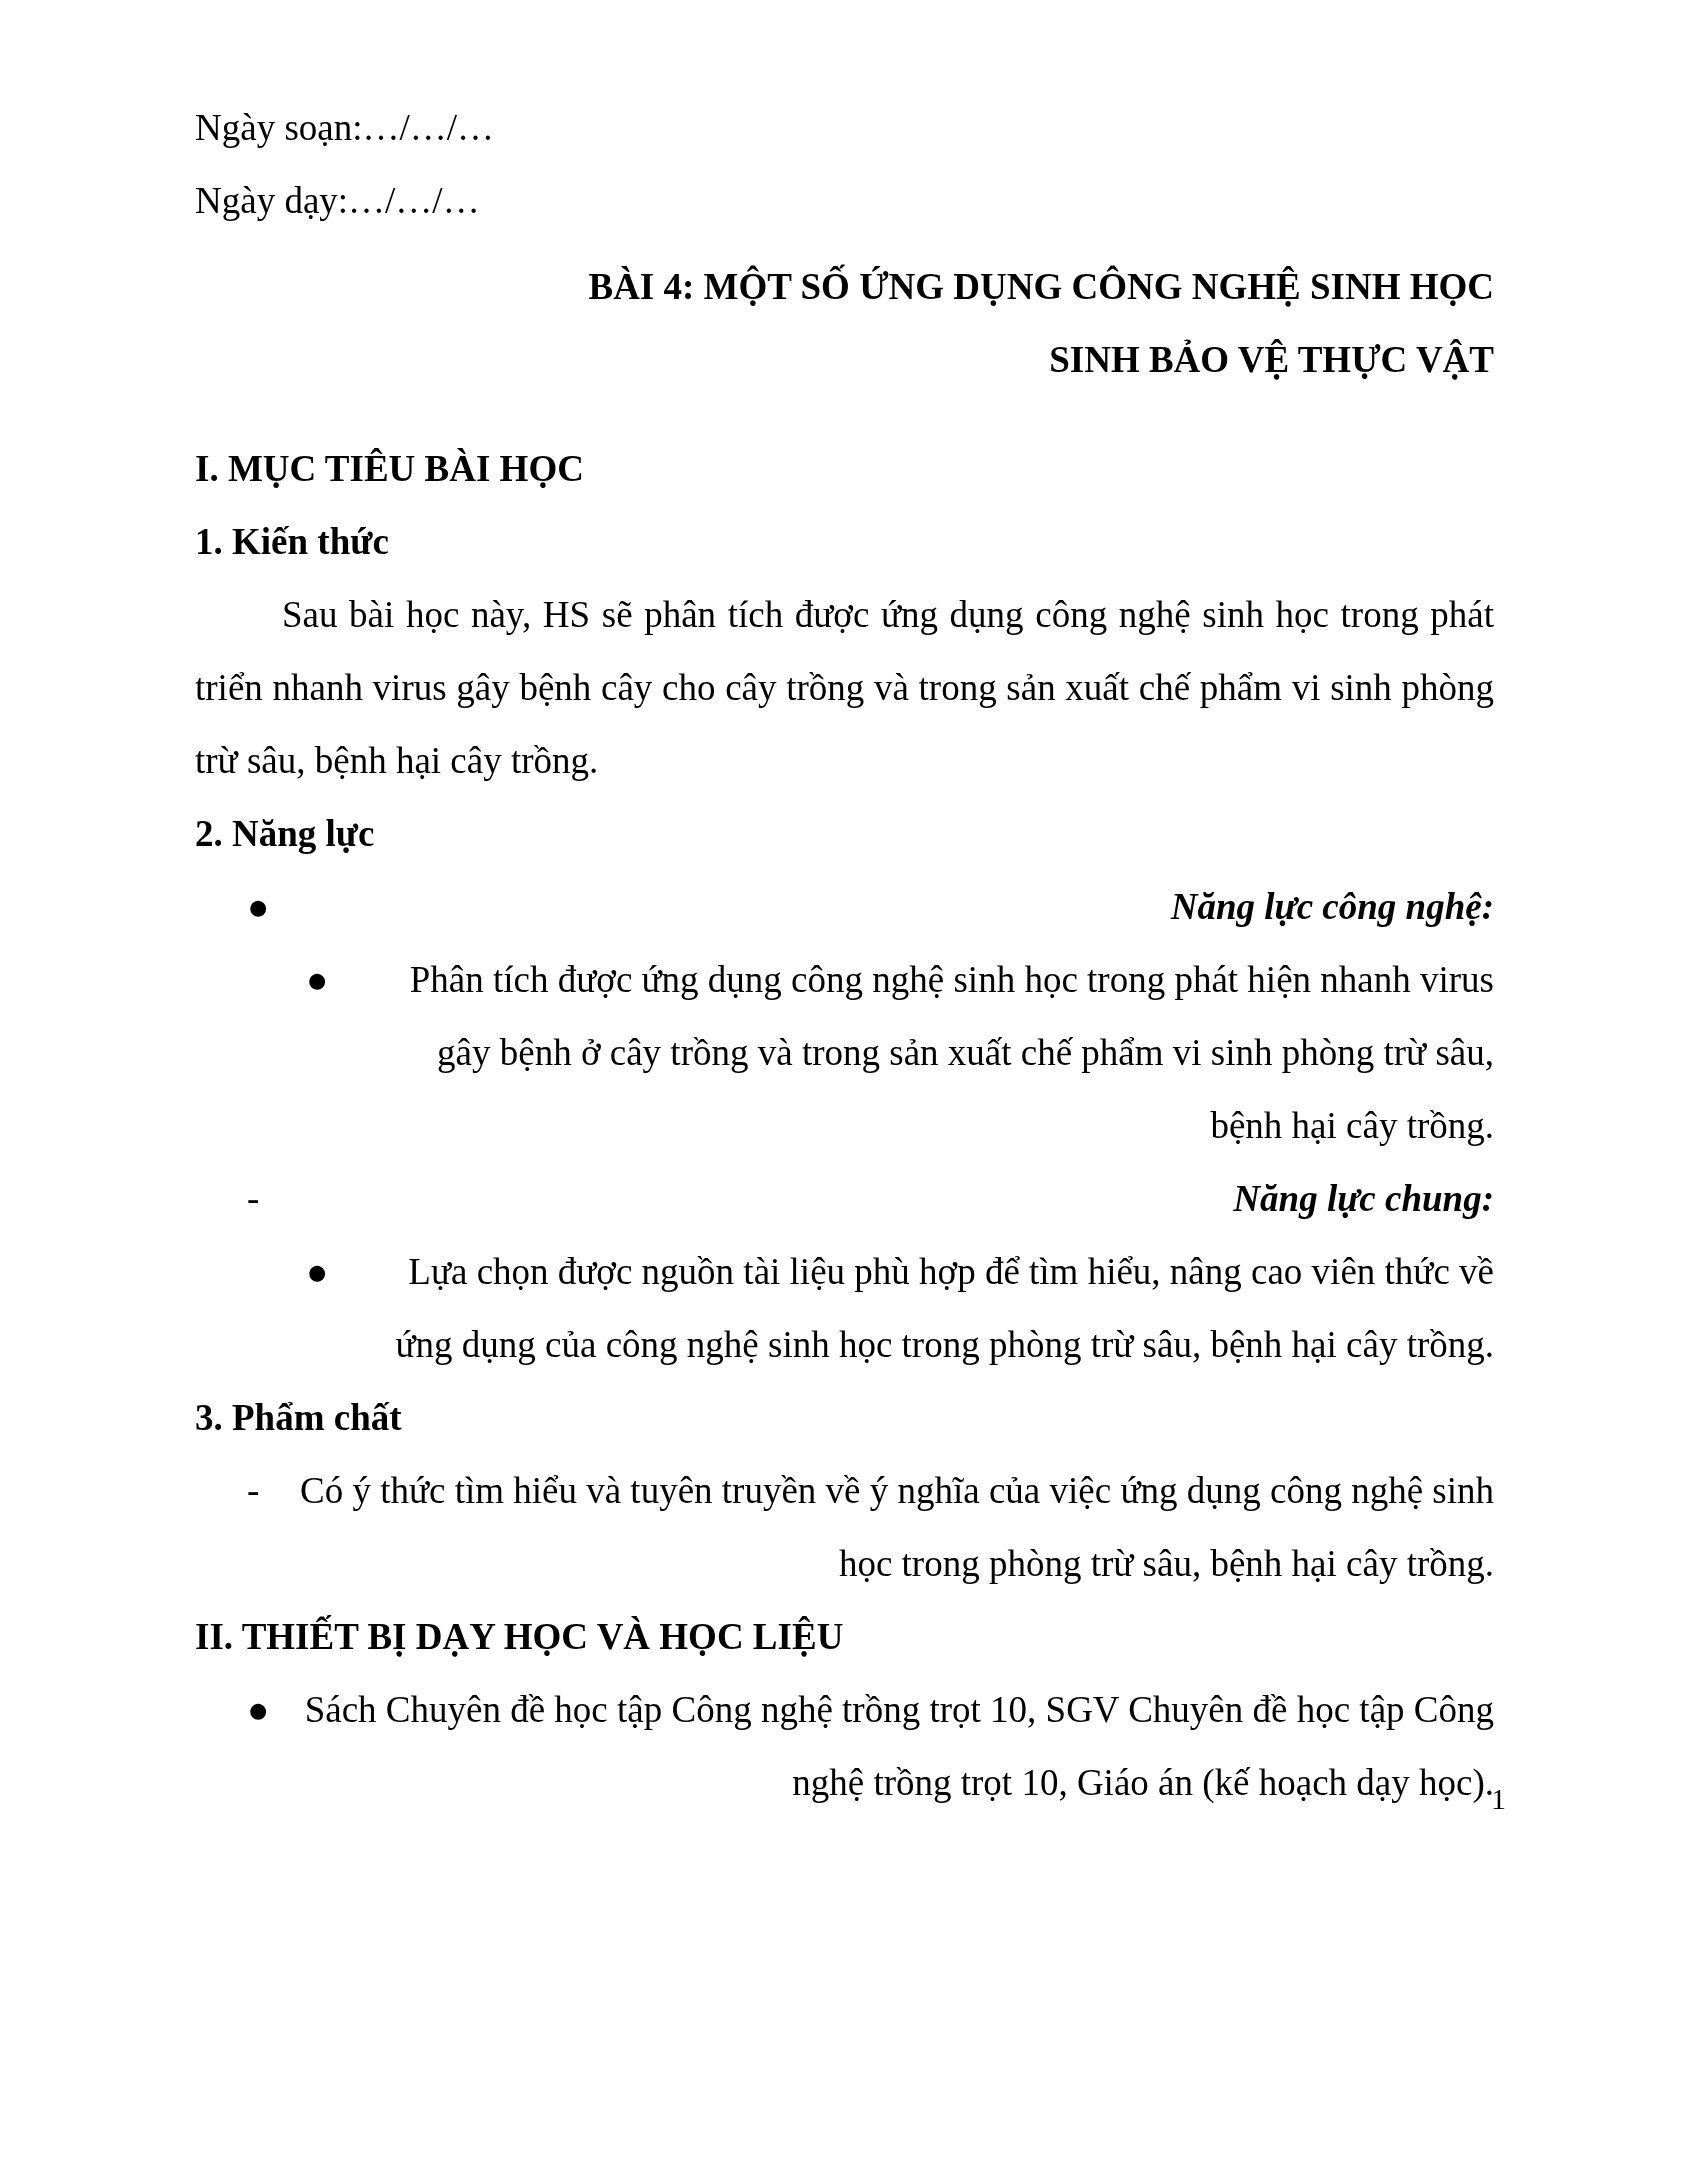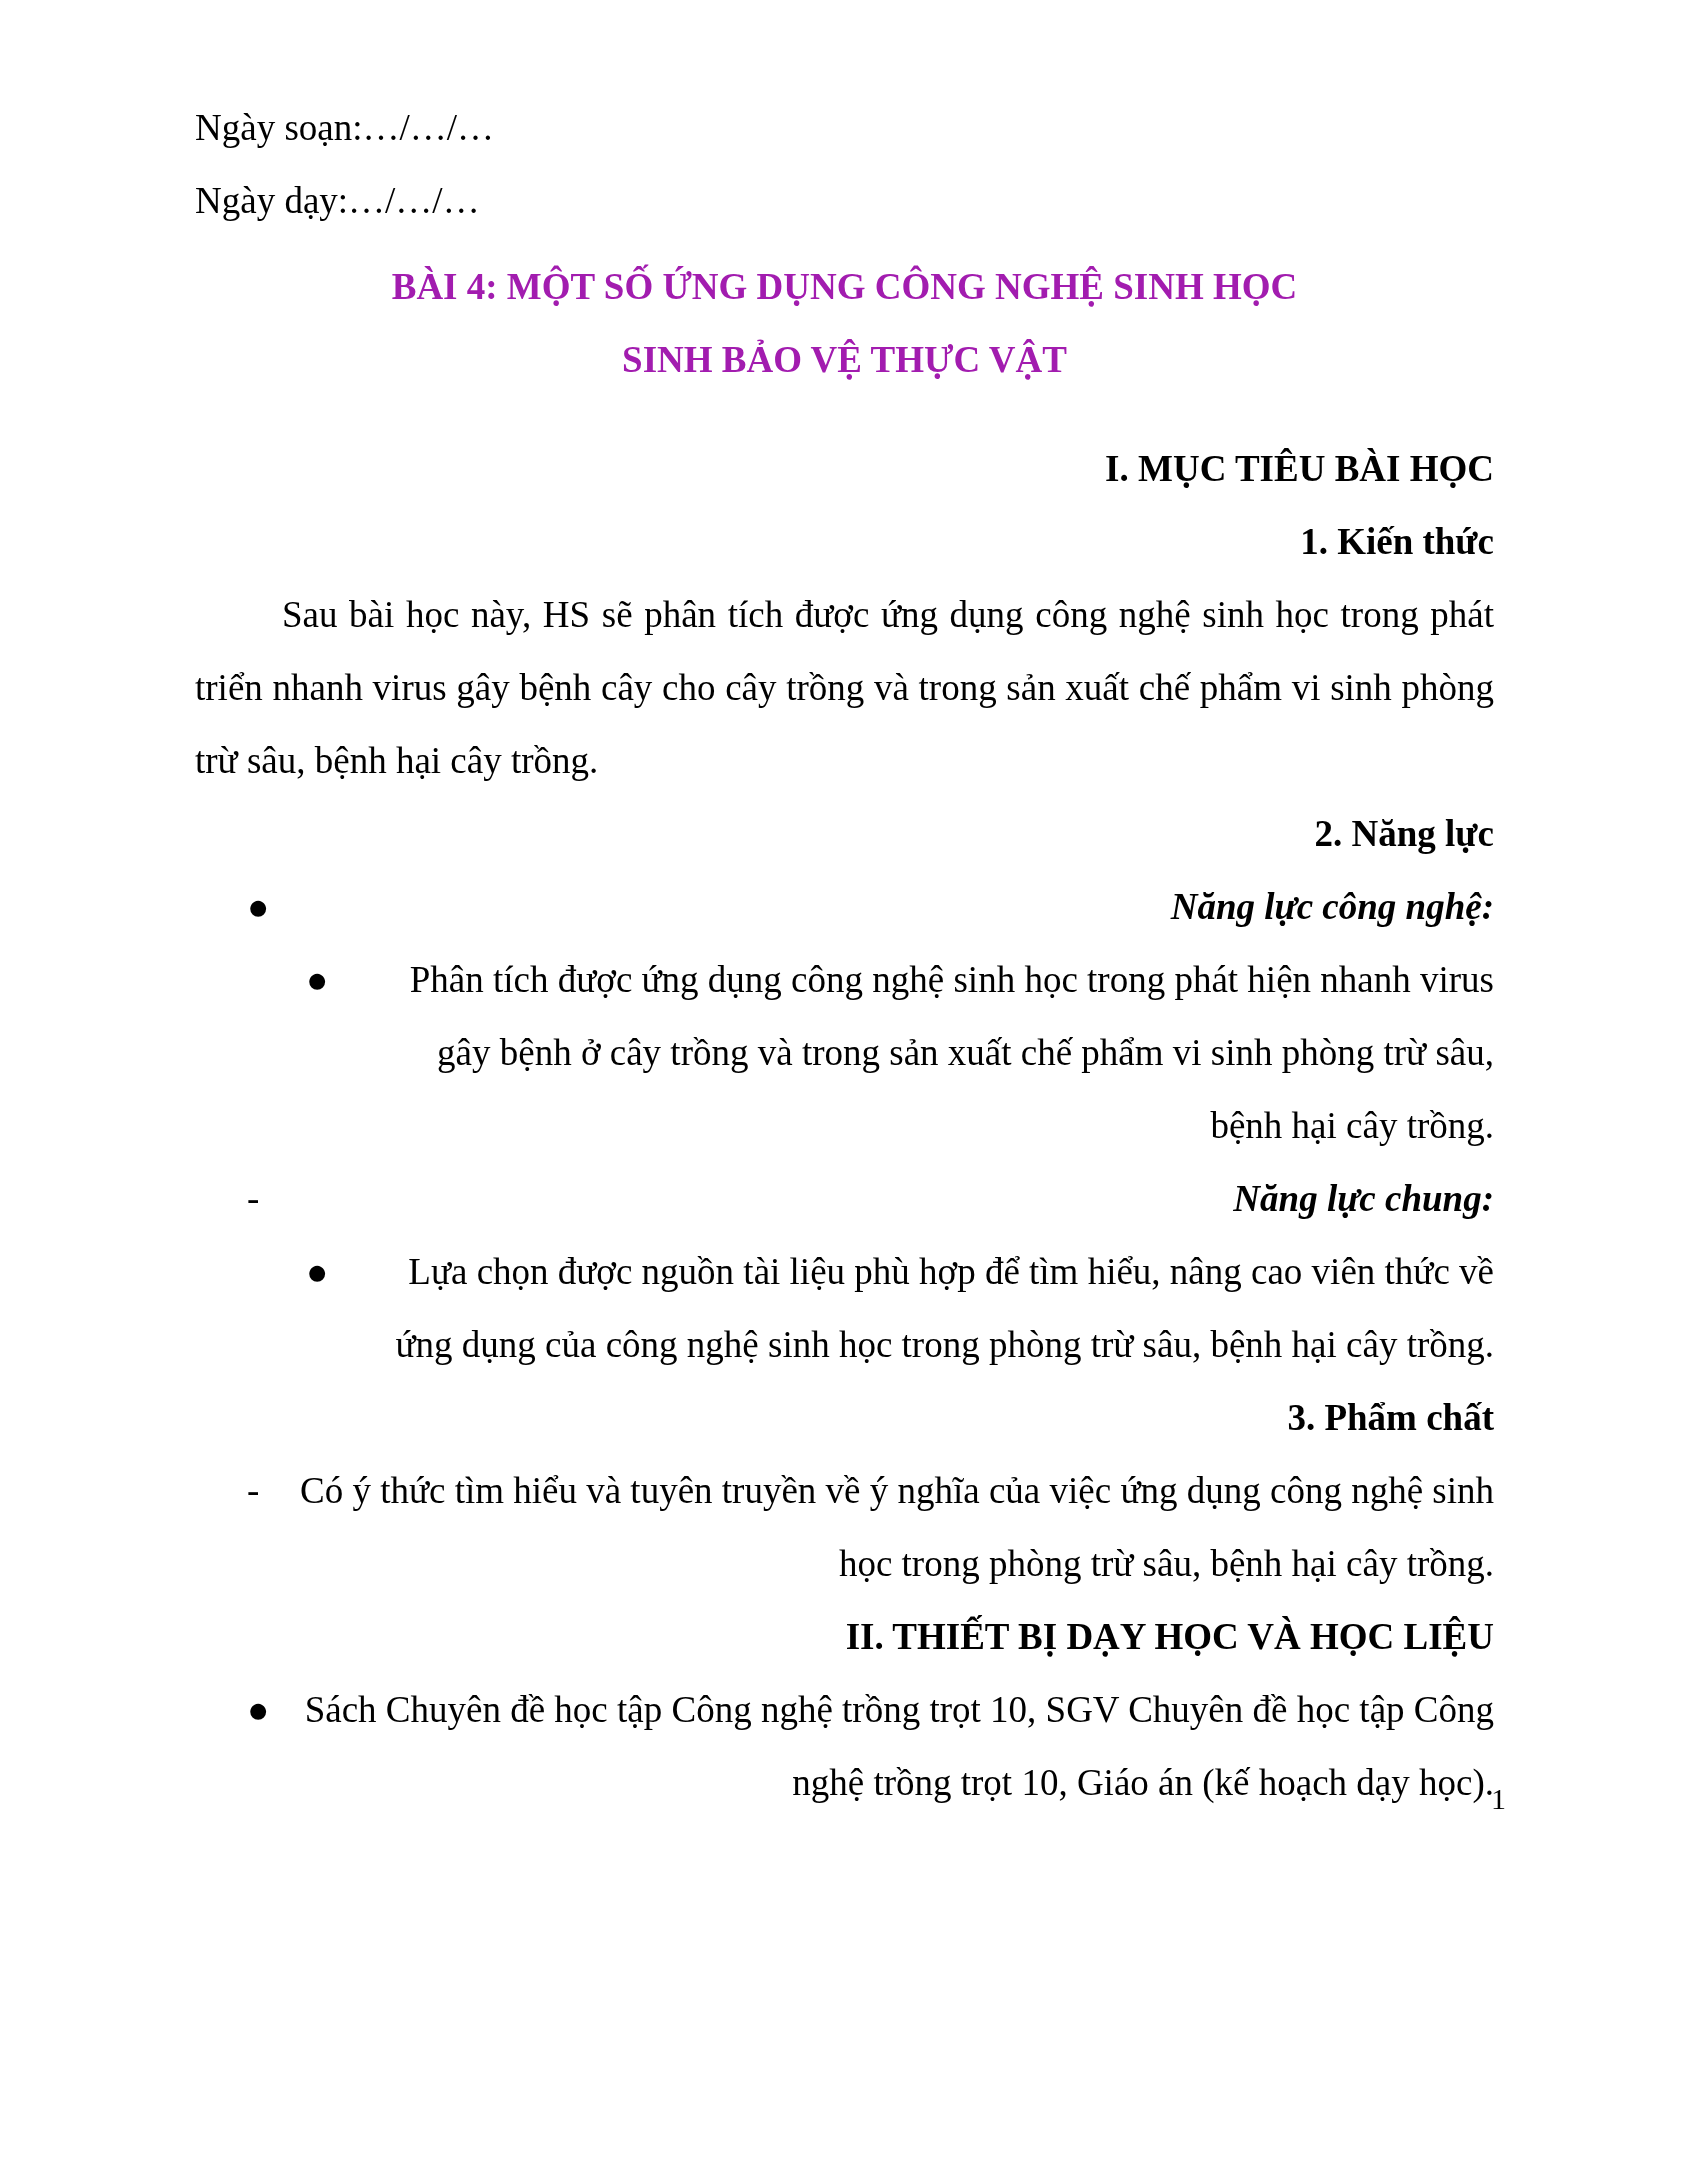--- a/index.html
+++ b/index.html
@@ -19,28 +19,27 @@
     font-size: 37px;
     line-height: 73px;
     color: #000000;
   }
   p, h1, h2, h3 {
     margin: 0;
     padding: 0;
     font-size: 37px;
     line-height: 73px;
     font-weight: normal;
-    text-align: right;
   }
   .meta { text-align: left; }
   .doc-title {
     margin-top: 12.7px;
-    text-align: center;
+    text-align: right;
     font-weight: bold;
-    color: #a21caf;
+    color: #000000;
     font-family: Liberation Serif, serif;
   }
   .doc-title .title-line { display: block; }
   .h-main {
     font-weight: bold;
   }
   .gap-before { margin-top: 36px; }
   .h-sub { font-weight: bold; }
   .body-indent { text-indent: 87px; }
   .justify { text-align: justify; }

